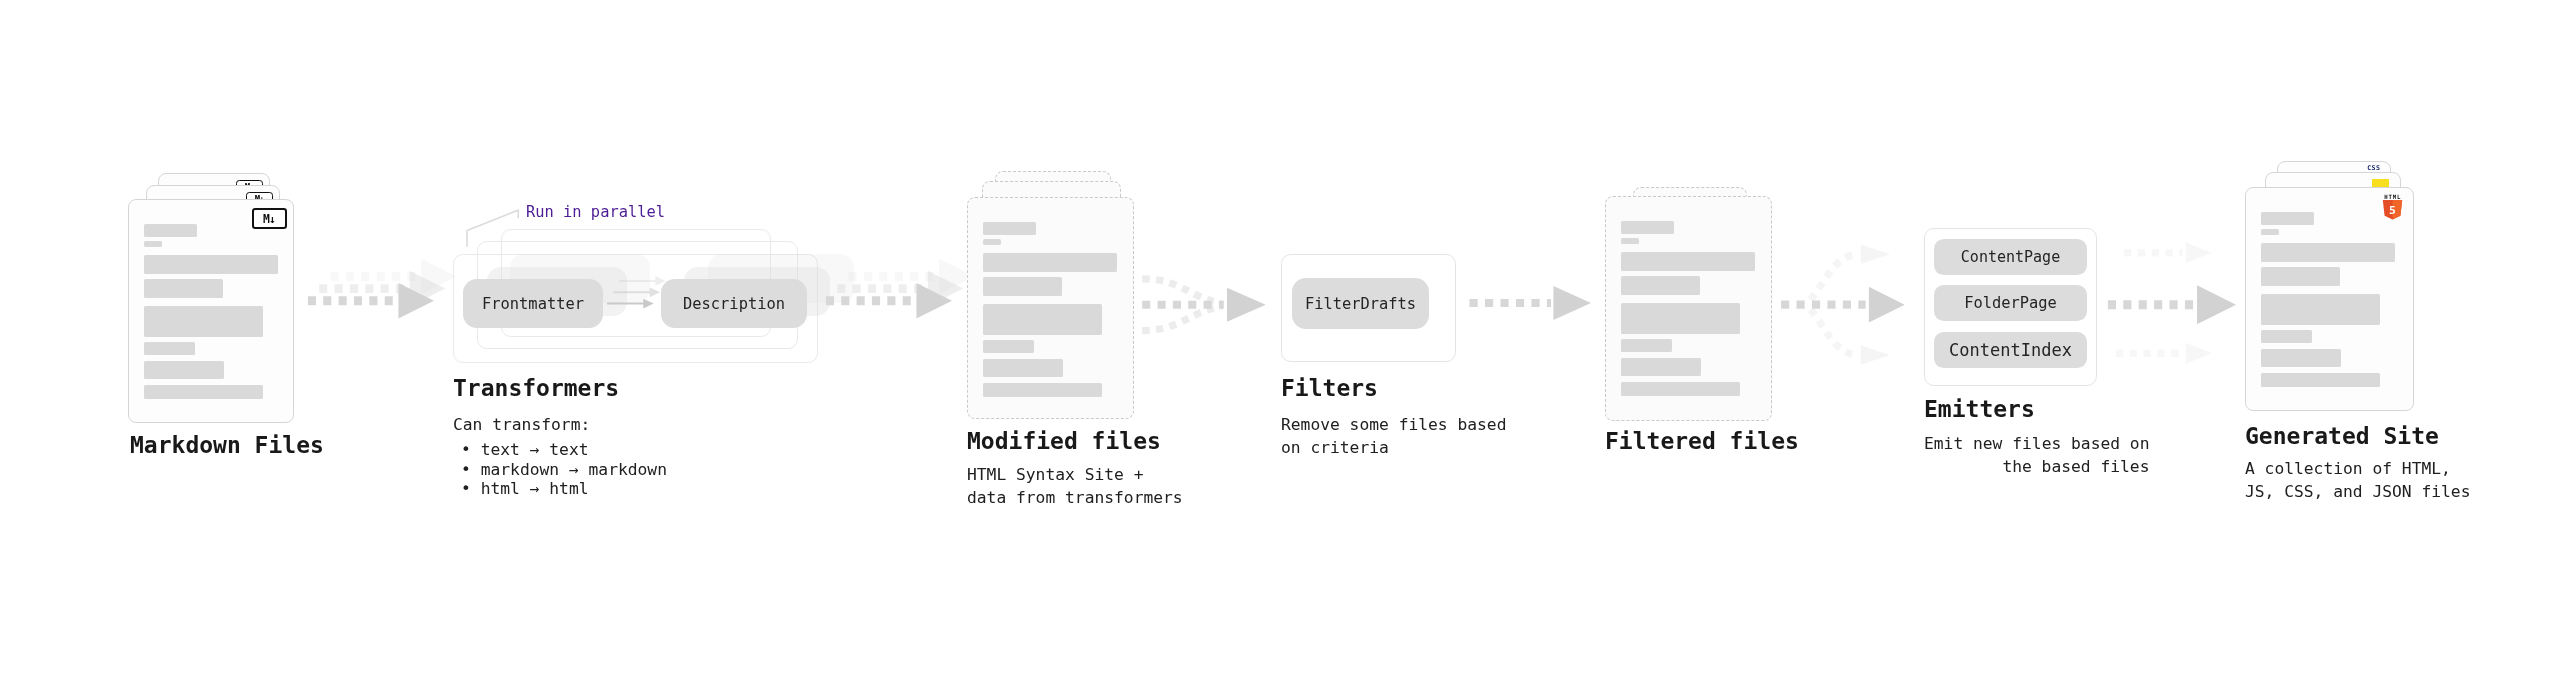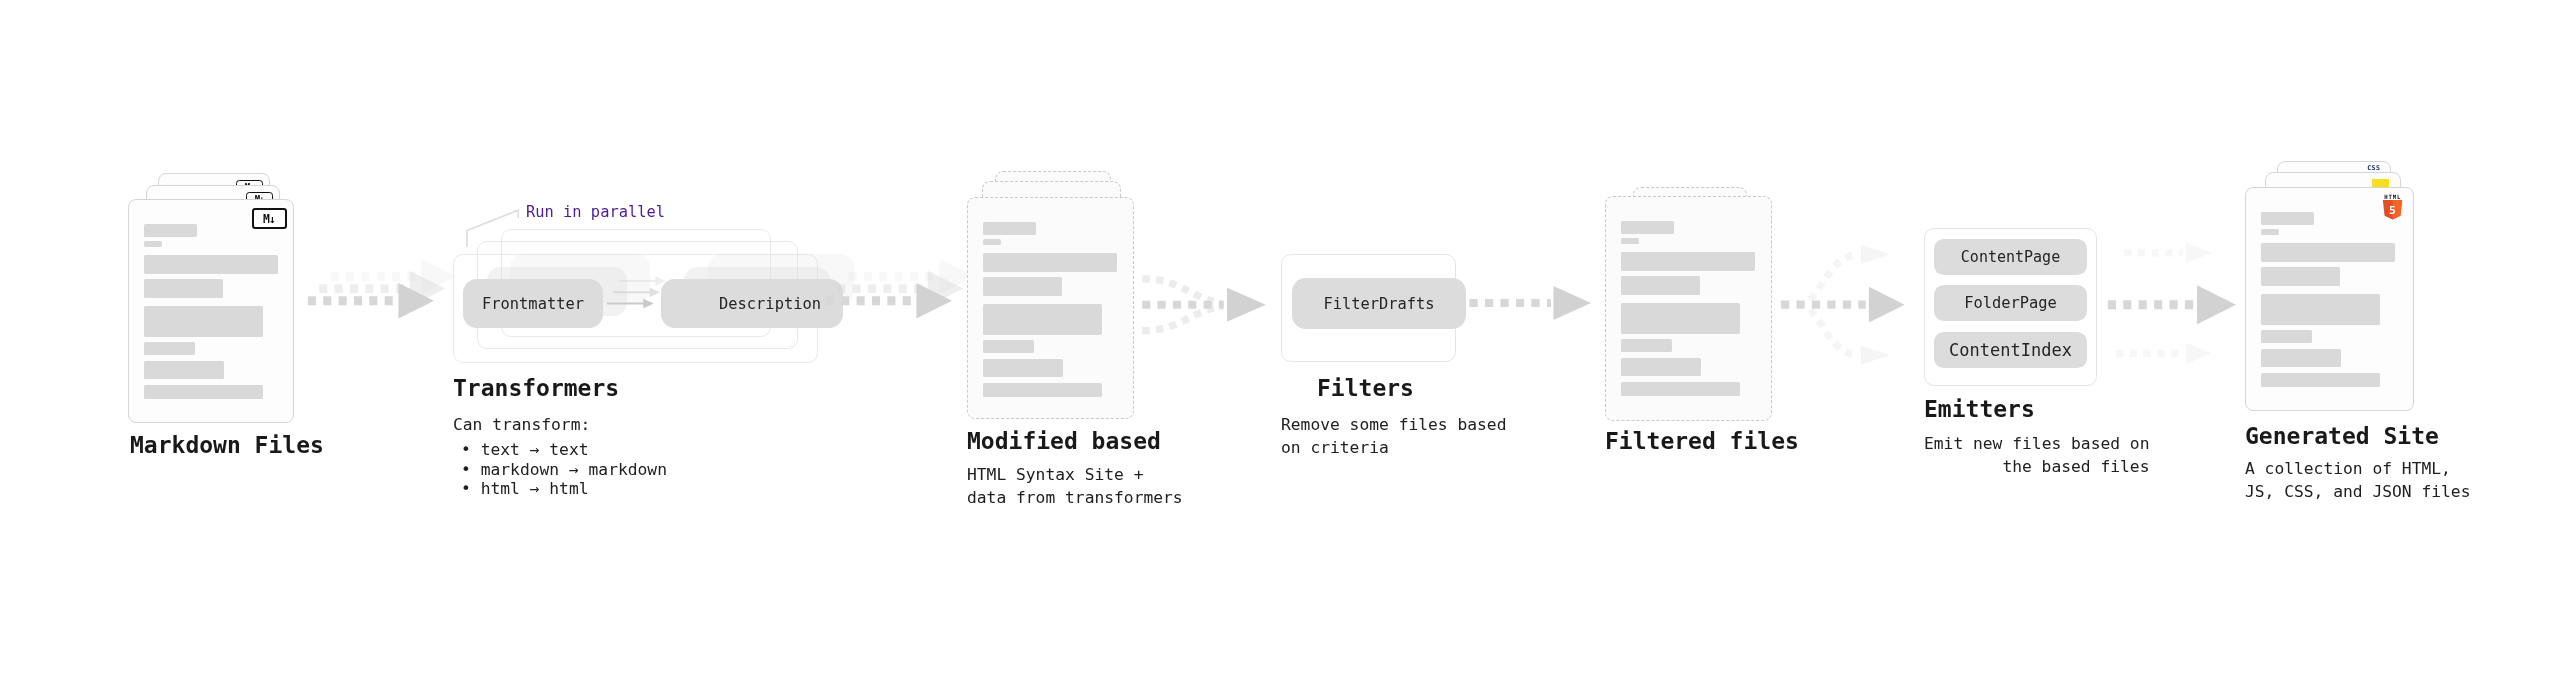--- a/index.html
+++ b/index.html
@@ -98,21 +98,21 @@
       <line x1="2" y1="38" x2="48" y2="38" stroke="#c9c9c9" stroke-width="2.5"></line>
       <polygon points="47,32 60,38 47,44" fill="#c9c9c9"></polygon>
     </g>
     <g>
       <line x1="2" y1="38" x2="48" y2="38" stroke="#c9c9c9" stroke-width="2.5"></line>
       <polygon points="47,32 60,38 47,44" fill="#c9c9c9"></polygon>
     </g>
   </svg>
 
   <div class="node" style="left:463px;top:279px;width:140px;height:49px;">Frontmatter</div>
-  <div class="node" style="left:661px;top:279px;width:146px;height:49px;padding-left:36px;">Description</div>
+  <div class="node" style="left:661px;top:279px;width:146px;height:49px;">Description</div>
 
   <svg class="arr" style="left:463px;top:206px;" width="65" height="44" viewBox="0 0 80 54">
     <polyline points="5,50 5,30 68,5 68,15" fill="none" stroke="#dcdcdc" stroke-width="2" stroke-linejoin="round"></polyline>
   </svg>
   <div class="callout" style="left:526px;top:203px;">Run in parallel</div>
 
   <div class="stage-label" style="left:453px;top:375px;">Transformers</div>
   <div class="stage-desc" style="left:453px;top:413px;">
     <div class="desc-head">Can transform:</div>
     <div class="bullet">• text → text</div>
@@ -140,36 +140,36 @@
   <div class="doc-card dashed" style="left:967px;top:197px;width:165px;height:220px;">
       <div class="doc-bar" style="top: 24.4px; width: 53px; height: 13px; background: rgb(217, 217, 217);"></div>
       <div class="doc-bar" style="top: 41px; width: 18.7px; height: 5.7px; background: rgb(217, 217, 217);"></div>
       <div class="doc-bar" style="top: 55px; width: 134px; height: 18.7px; background: rgb(217, 217, 217);"></div>
       <div class="doc-bar" style="top: 79px; width: 79px; height: 18.7px; background: rgb(217, 217, 217);"></div>
       <div class="doc-bar" style="top: 106px; width: 119px; height: 31px; background: rgb(217, 217, 217);"></div>
       <div class="doc-bar" style="top: 142px; width: 51px; height: 13px; background: rgb(217, 217, 217);"></div>
       <div class="doc-bar" style="top: 161px; width: 80px; height: 18px; background: rgb(217, 217, 217);"></div>
       <div class="doc-bar" style="top: 185px; width: 119px; height: 14px; background: rgb(217, 217, 217);"></div>
     </div>
-  <div class="stage-label" style="left:967px;top:428px;">Modified based</div>
+  <div class="stage-label" style="left:967px;top:428px;">Modified files</div>
   <div class="stage-desc" style="left:967px;top:463px;">
     <div>HTML Syntax Site +</div>
     <div>data from transformers</div>
   </div>
 
   <svg class="arr" style="left:1136px;top:274px;" width="140" height="63" viewBox="0 0 172 78">
     <path d="M7,6 C55,6 66,30 106,36" fill="none" stroke="#ececec" stroke-width="9" stroke-dasharray="9 8"></path>
     <path d="M7,70 C55,70 66,46 106,40" fill="none" stroke="#ececec" stroke-width="9" stroke-dasharray="9 8"></path>
     <line x1="7" y1="38" x2="108" y2="38" stroke="#d7d7d7" stroke-width="10" stroke-dasharray="10 9"></line>
     <polygon points="112,17 160,38 112,59" fill="#d2d2d2"></polygon>
   </svg>
 
   <div class="panel" style="left:1281px;top:254px;width:173px;height:106px;"></div>
-  <div class="node" style="left:1292px;top:278px;width:174px;height:51px;">FilterDrafts</div>
-  <div class="stage-label" style="left:1281px;top:375px;margin-left:36px;">Filters</div>
+  <div class="node" style="left:1292px;top:278px;width:137px;height:51px;">FilterDrafts</div>
+  <div class="stage-label" style="left:1281px;top:375px;">Filters</div>
   <div class="stage-desc" style="left:1281px;top:413px;">
     <div>Remove some files based</div>
     <div>on criteria</div>
   </div>
 
   <svg class="arr" style="left:1463px;top:280px;" width="132" height="46" viewBox="0 0 162 56">
     <line x1="8" y1="28" x2="108" y2="28" stroke="#d7d7d7" stroke-width="10" stroke-dasharray="10 9"></line>
     <polygon points="111,7 157,28 111,49" fill="#d2d2d2"></polygon>
   </svg>
 

